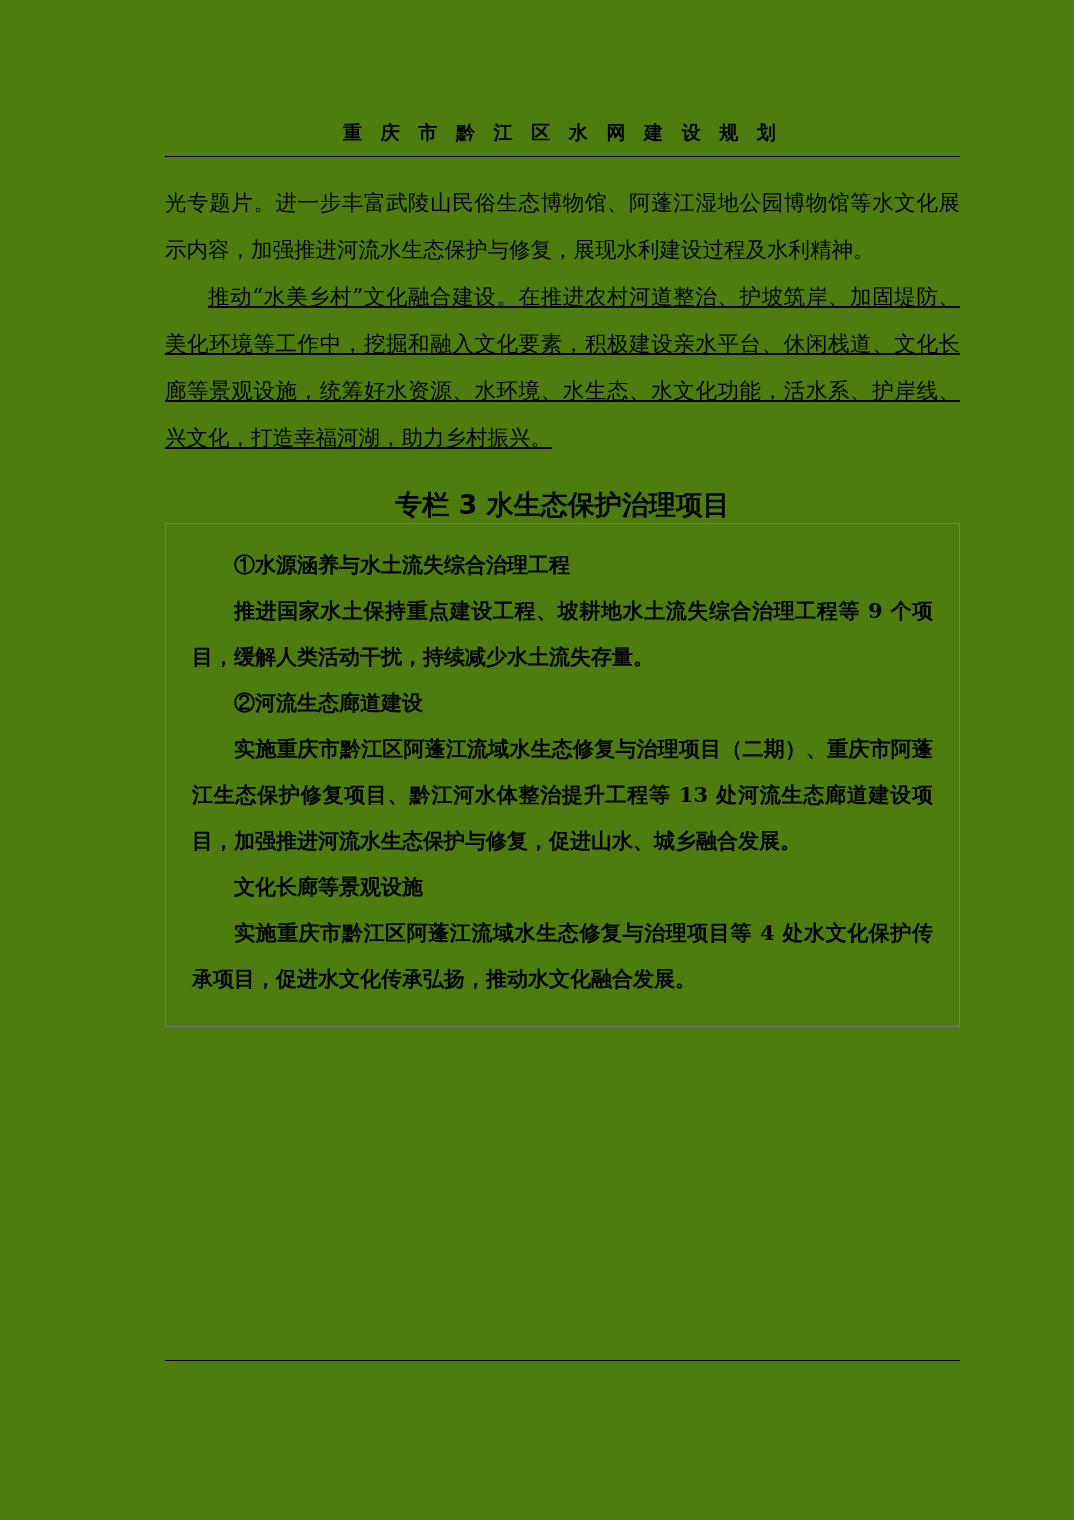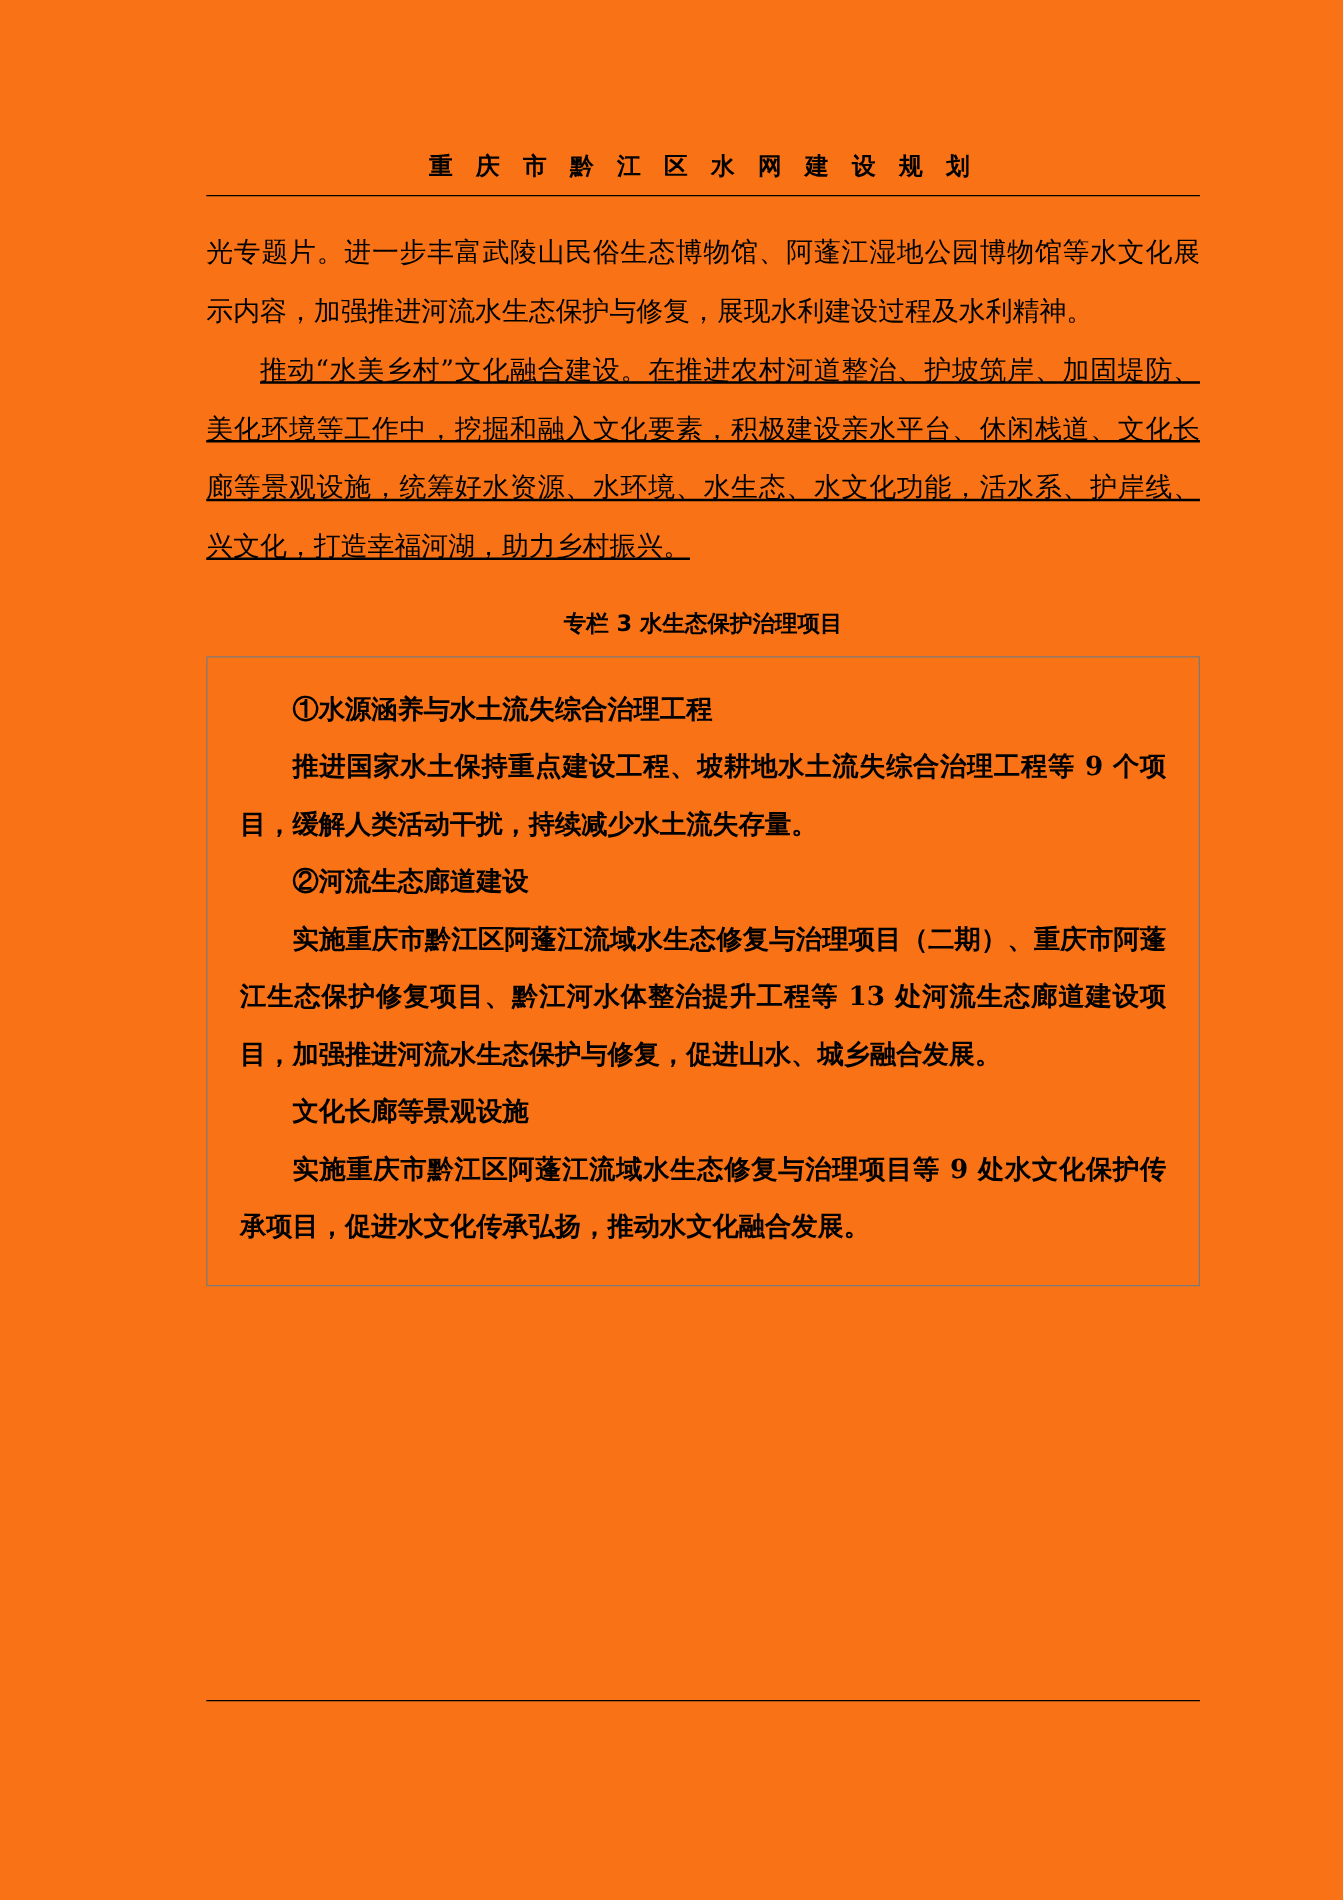--- a/index.html
+++ b/index.html
@@ -9,21 +9,21 @@
   }
   body {
     font-family: "DejaVu Serif", "Liberation Serif", serif;
     color: #000000;
   }
   .page {
     position: relative;
     width: 1074px;
     height: 1520px;
     margin: 0 auto;
-    background: #f97316;
+    background: #4d7c0f;
     box-sizing: border-box;
   }
   .content {
     position: absolute;
     left: 165px;
     top: 120px;
     width: 795px;
   }
   .header-title {
     text-align: center;
@@ -44,24 +44,23 @@
     text-align: justify;
     text-justify: inter-ideograph;
     font-family: "DejaVu Serif", "Liberation Serif", serif;
   }
   p.indent {
     text-indent: 43px;
     text-decoration: underline;
   }
   .box-title {
     text-align: center;
-    font-size: 18px;
+    font-size: 27px;
     font-weight: bold;
     margin-top: 26px;
-    margin-bottom: 14px;
     font-family: "DejaVu Sans", "Liberation Sans", sans-serif;
   }
   .box {
     border: 1px solid #7a7a7a;
     padding: 18px 26px 24px 26px;
     box-sizing: border-box;
     font-weight: bold;
   }
   .box p {
     font-size: 21px;
@@ -106,21 +105,21 @@
     <p class="body-text indent">推动“水美乡村”文化融合建设。在推进农村河道整治、护坡筑岸、加固堤防、美化环境等工作中，挖掘和融入文化要素，积极建设亲水平台、休闲栈道、文化长廊等景观设施，统筹好水资源、水环境、水生态、水文化功能，活水系、护岸线、兴文化，打造幸福河湖，助力乡村振兴。</p>
 
     <div class="box-title">专栏 3   水生态保护治理项目</div>
 
     <div class="box">
       <p class="item-head">①水源涵养与水土流失综合治理工程</p>
       <p class="item-body">推进国家水土保持重点建设工程、坡耕地水土流失综合治理工程等 9 个项目，缓解人类活动干扰，持续减少水土流失存量。</p>
       <p class="item-head">②河流生态廊道建设</p>
       <p class="item-body">实施重庆市黔江区阿蓬江流域水生态修复与治理项目（二期）、重庆市阿蓬江生态保护修复项目、黔江河水体整治提升工程等 13 处河流生态廊道建设项目，加强推进河流水生态保护与修复，促进山水、城乡融合发展。</p>
       <p class="item-head">文化长廊等景观设施</p>
-      <p class="item-body">实施重庆市黔江区阿蓬江流域水生态修复与治理项目等 9 处水文化保护传承项目，促进水文化传承弘扬，推动水文化融合发展。</p>
+      <p class="item-body">实施重庆市黔江区阿蓬江流域水生态修复与治理项目等 4 处水文化保护传承项目，促进水文化传承弘扬，推动水文化融合发展。</p>
     </div>
 
   </div>
 
   <div class="footer">
     <div class="footer-rule"></div>
   </div>
 
 </div>
 

